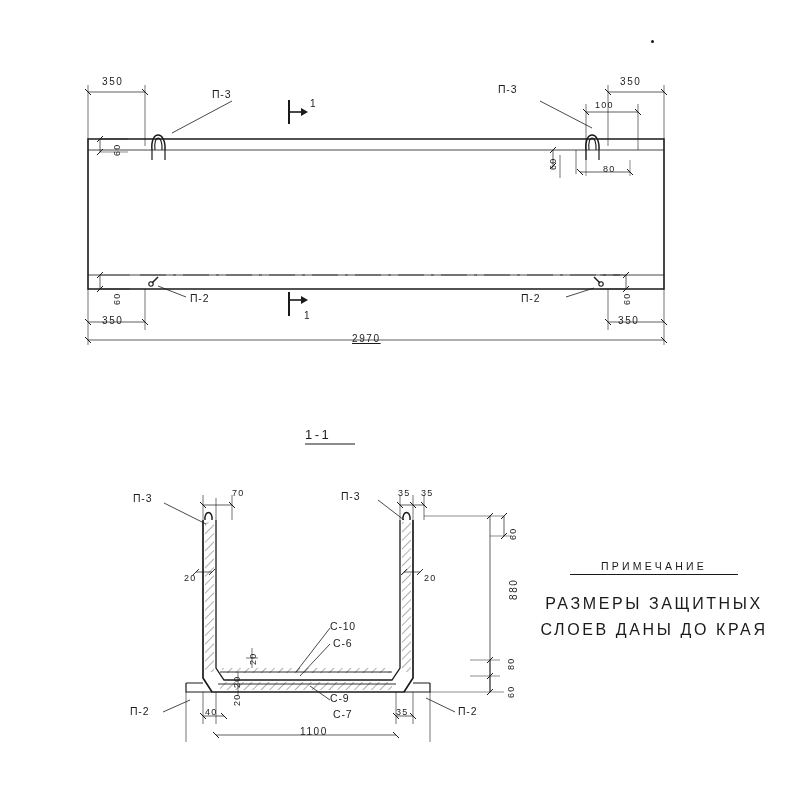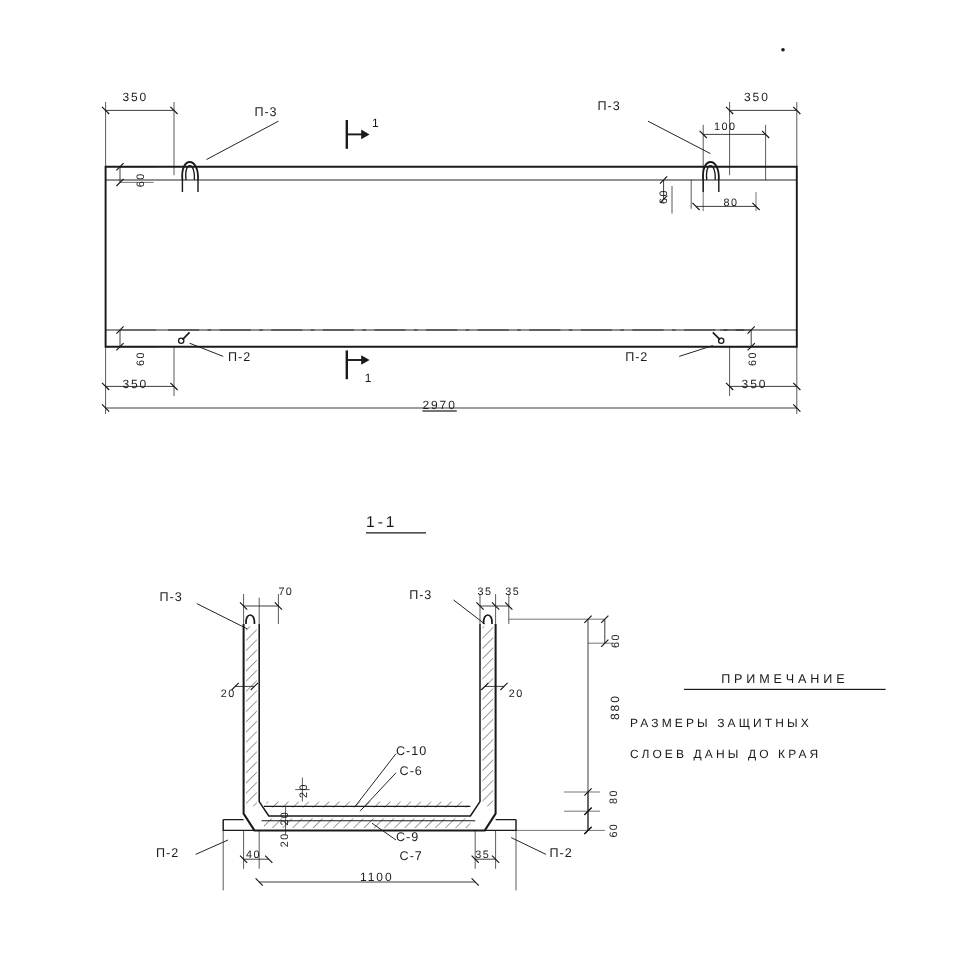--- a/index.html
+++ b/index.html
@@ -55,24 +55,25 @@
     font-size: 10.5px;
     letter-spacing: 3.2px;
     text-align: center;
     border-bottom: 1px solid #1a1a1a;
     padding-bottom: 2px;
     width: 168px;
     margin: 0 auto 16px auto;
     white-space: nowrap;
   }
   .note-line {
-    font-size: 10px;
+    font-size: 16px;
     letter-spacing: 2.6px;
     line-height: 26px;
     white-space: nowrap;
+    text-align: center;
   }
   .speck {
     position: absolute;
     width: 3px; height: 3px;
     background: #1a1a1a;
     border-radius: 50%;
   }
 </style>
 </head>
 <body>

